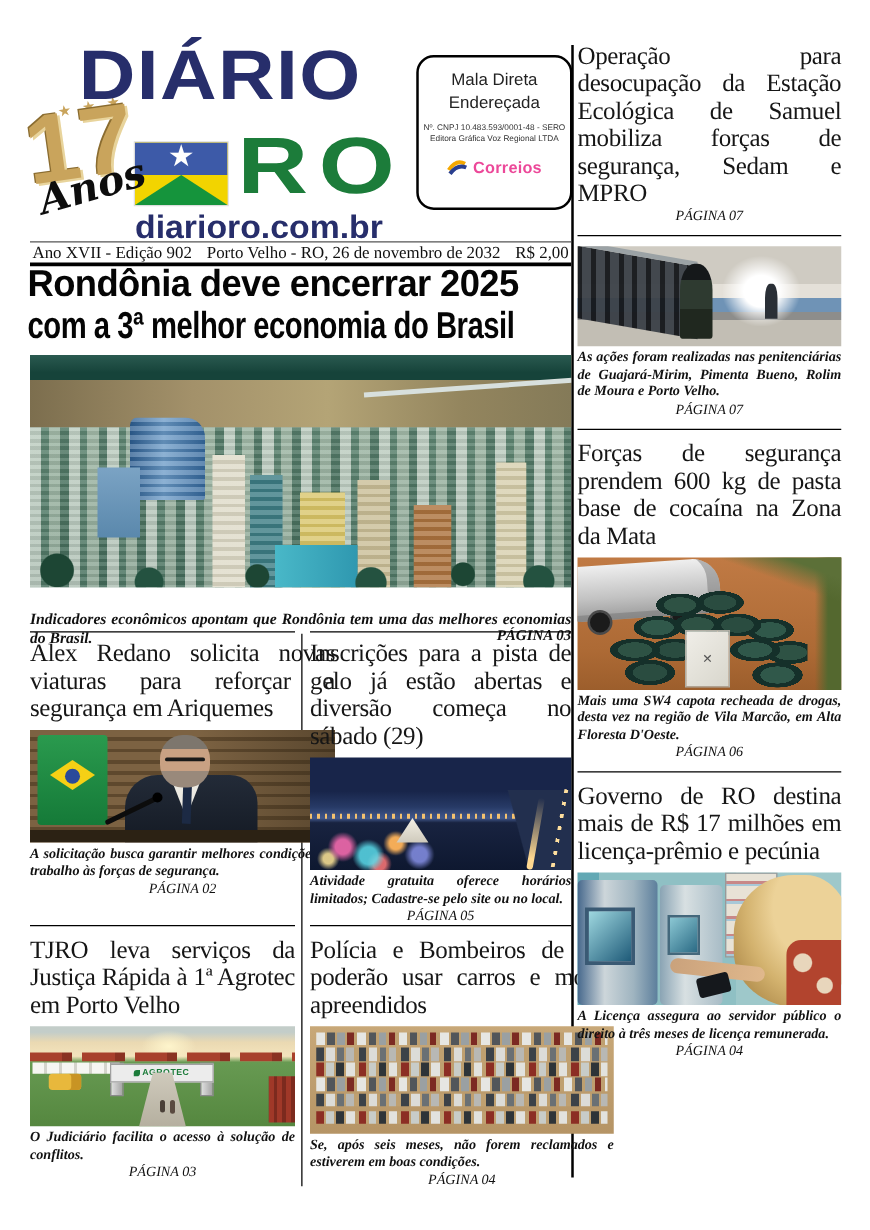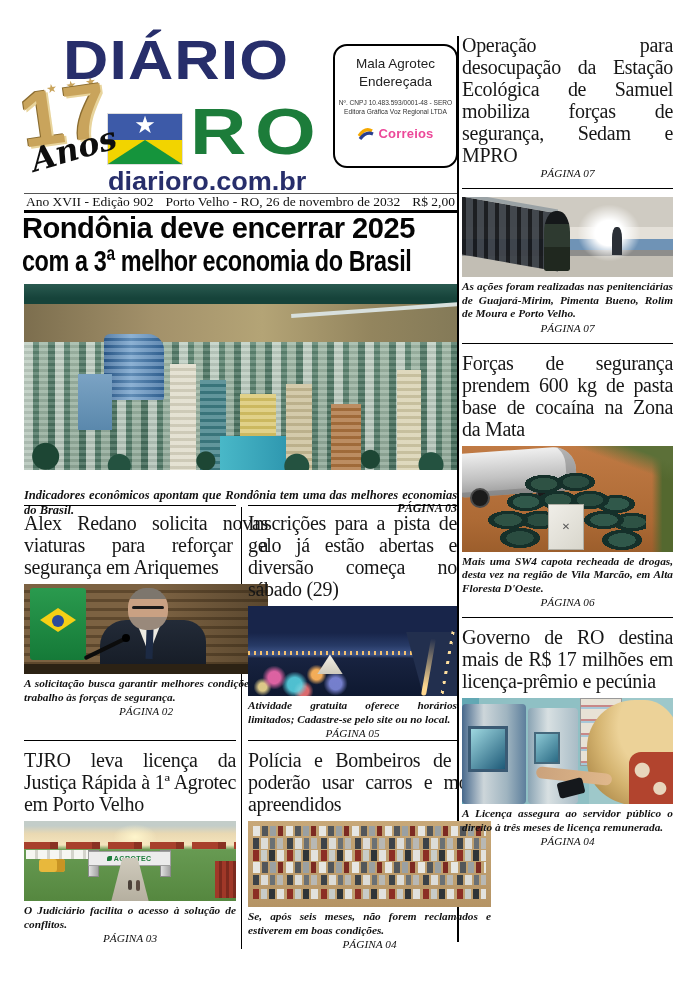--- a/index.html
+++ b/index.html
@@ -244,21 +244,21 @@
       <span class="blue"></span>
       <span class="star">★</span>
       <span class="green"></span>
     </div>
     <div class="brandRO">RO</div>
     <div class="annivAnos">Anos</div>
     <div class="site">diarioro.com.br</div>
   </header>
 
   <aside class="mailbox">
-    <div class="mb-line mb-top">Mala Agrotec</div>
+    <div class="mb-line mb-top">Mala Direta</div>
     <div class="mb-line">Endereçada</div>
     <div class="cnpj">
       <div>Nº. CNPJ 10.483.593/0001-48 - SERO</div>
       <div>Editora Gráfica Voz Regional LTDA</div>
     </div>
     <div class="correios-row">
       <svg width="18" height="14" viewBox="0 0 18 14">
         <path d="M2 10 Q8 1 15 5" stroke="#f5a800" stroke-width="3.2" fill="none"></path>
         <path d="M3 13 Q9 5 16 8" stroke="#2a3f8f" stroke-width="3.2" fill="none"></path>
       </svg>
@@ -331,21 +331,21 @@
       <i class="tent"></i>
       <i class="road"></i>
       <i class="trail"></i>
       <i class="lamps"></i>
     </div>
     <p class="caption">Atividade gratuita oferece horários limitados; Cadastre-se pelo site ou no local.</p>
     <p class="pageref">PÁGINA 05</p>
   </article>
 
   <article class="story st-tjro">
-    <h2 class="shead">TJRO leva licença da Justiça Rápida à 1ª Agrotec em Porto Velho</h2>
+    <h2 class="shead">TJRO leva serviços da Justiça Rápida à 1ª Agrotec em Porto Velho</h2>
     <div class="ph agro">
       <i class="sun"></i>
       <i class="roofs"></i>
       <i class="tents"></i>
       <i class="pillL"></i>
       <i class="pillR"></i>
       <i class="beam">
           <b class="leaf"></b>
           <span>AGROTEC</span>
         </i>

